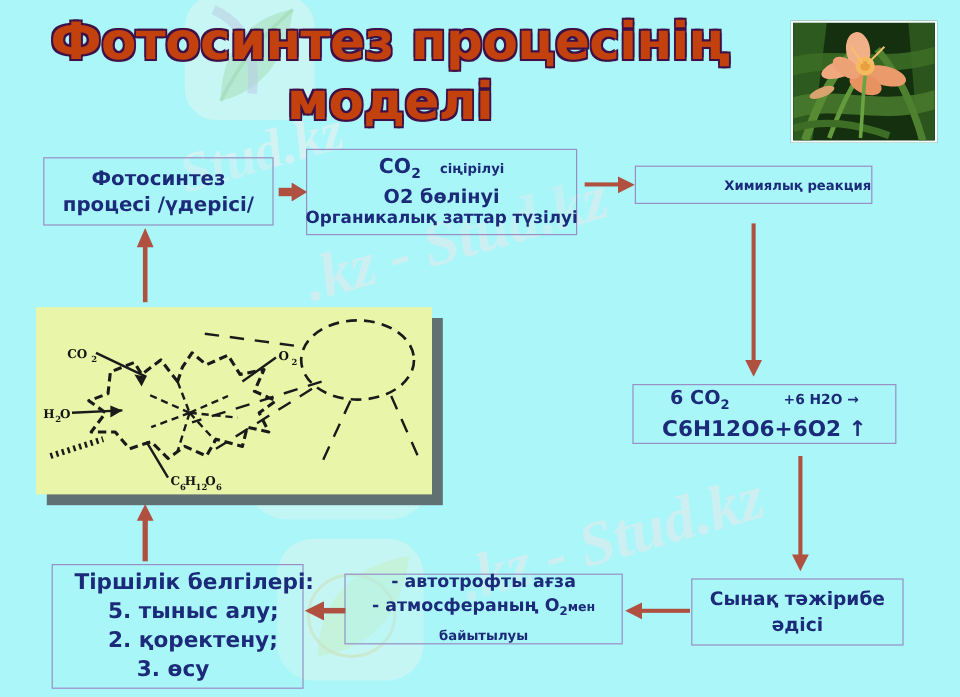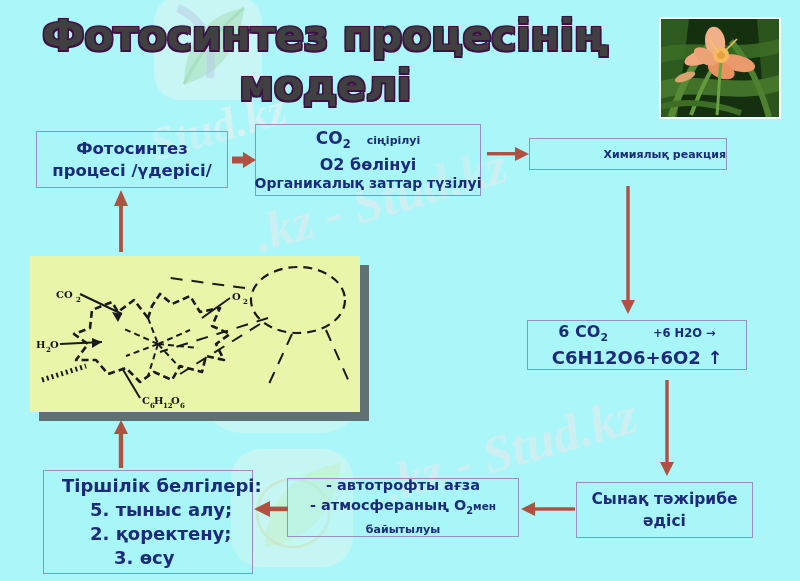--- a/index.html
+++ b/index.html
@@ -59,21 +59,21 @@
   #title {
     position: absolute;
     left: 0; top: 10px;
     width: 650px;
     text-align: center;
     z-index: 6;
     font-family: "DejaVu Sans", sans-serif;
     font-weight: bold;
     font-size: 43px;
     line-height: 50px;
-    color: #404040;
+    color: #c2410c;
     letter-spacing: -0.5px;
     text-shadow:
       -1.5px -1.5px 0 #3d1148,
        1.5px -1.5px 0 #3d1148,
       -1.5px  1.5px 0 #3d1148,
        1.5px  1.5px 0 #3d1148,
        0 0 2px #4a1155;
   }
   #title .ln2 { display: block; }
 

